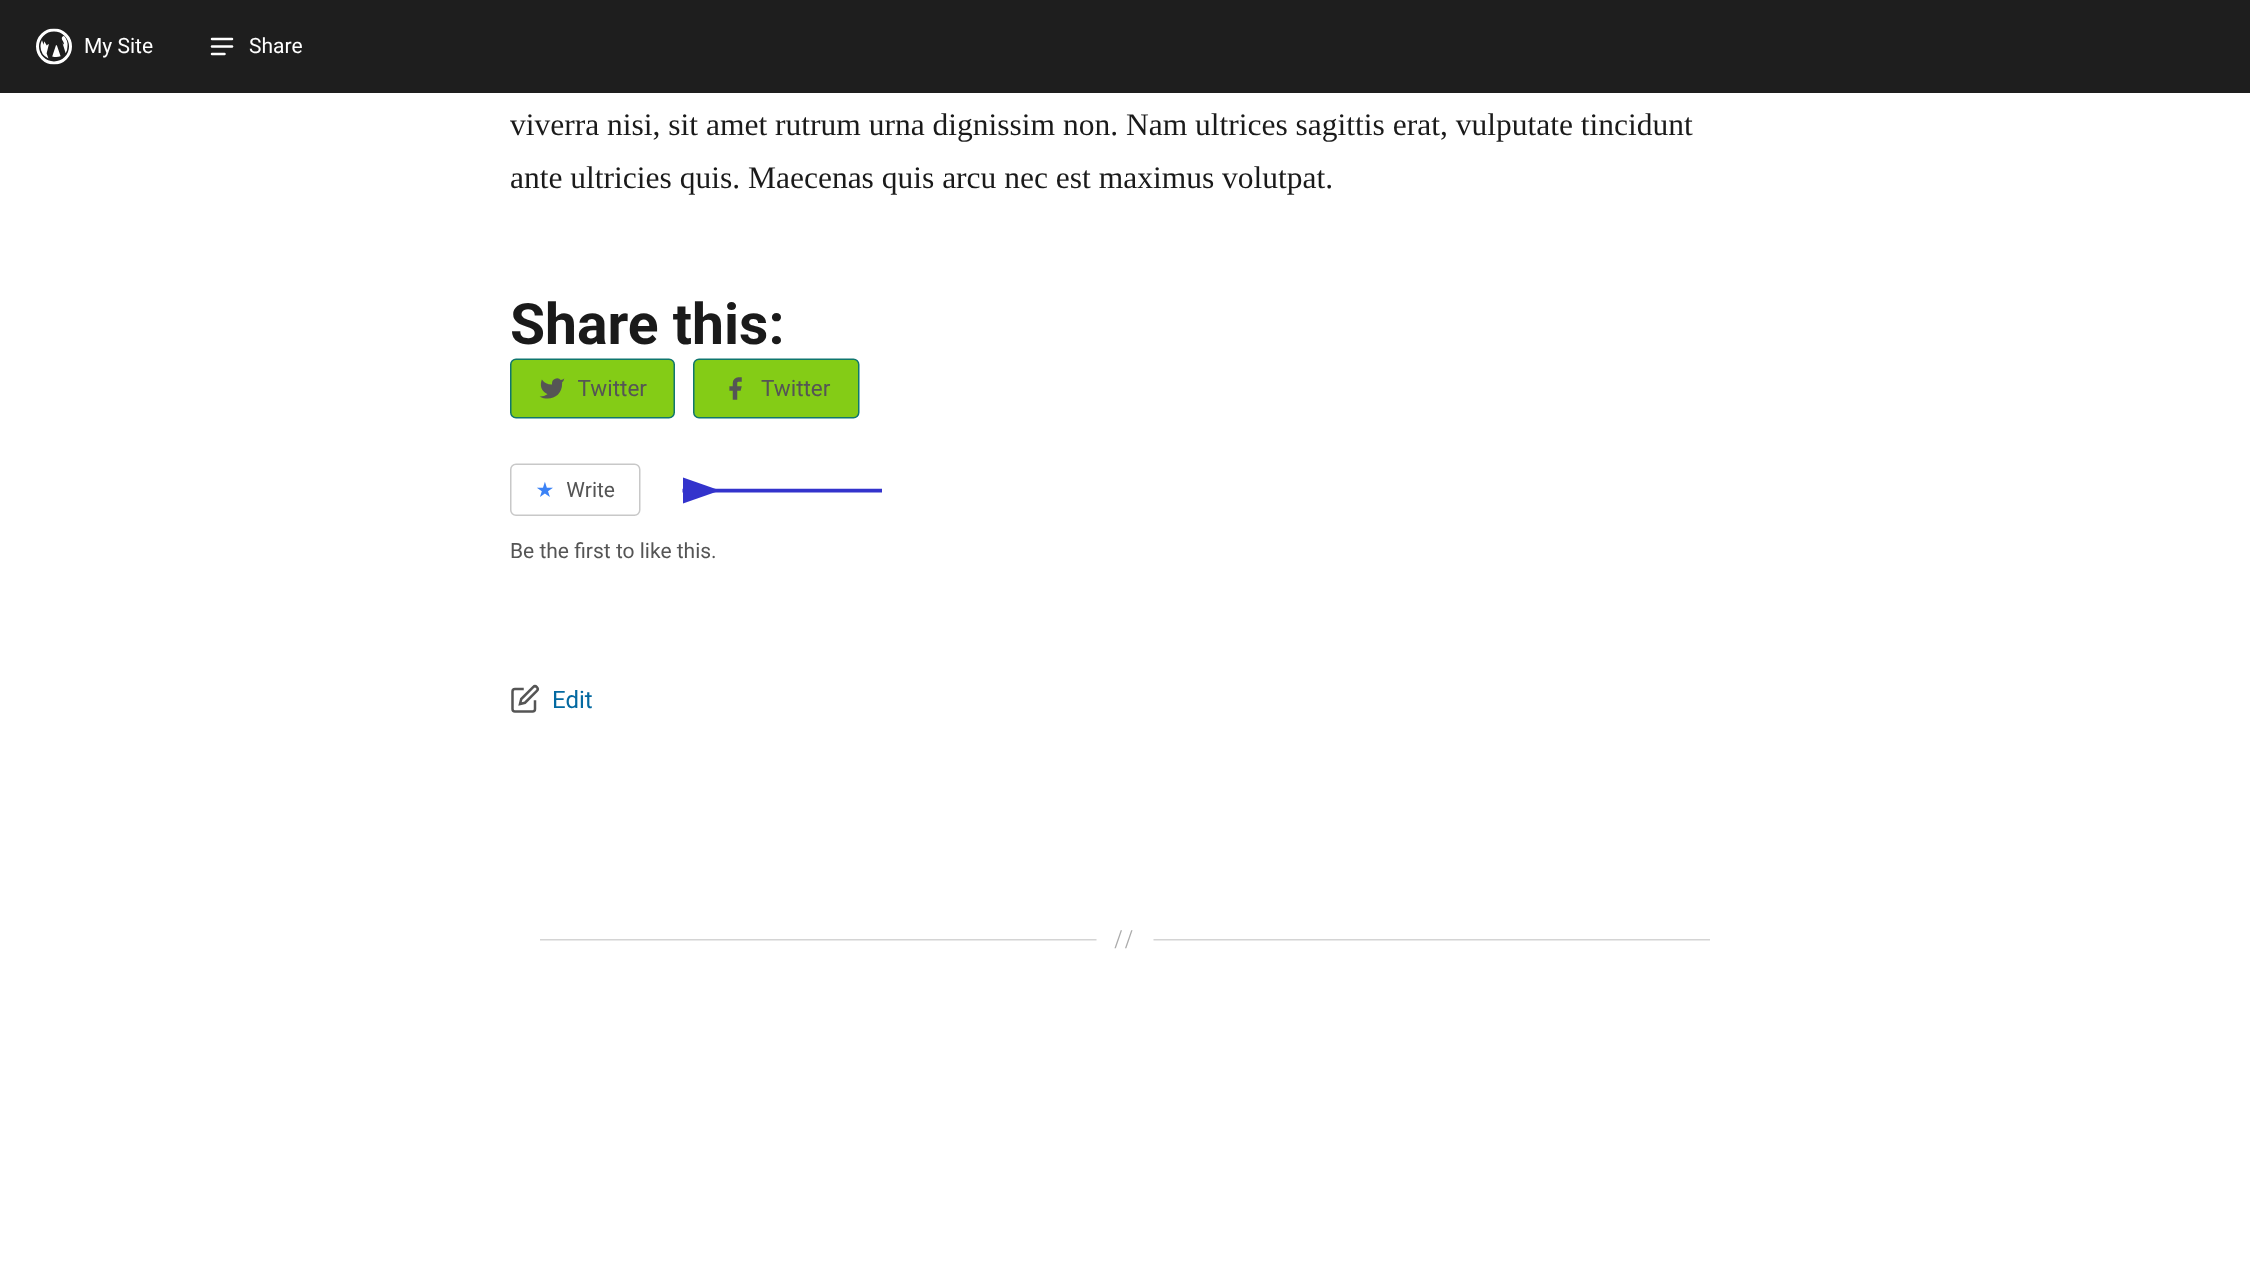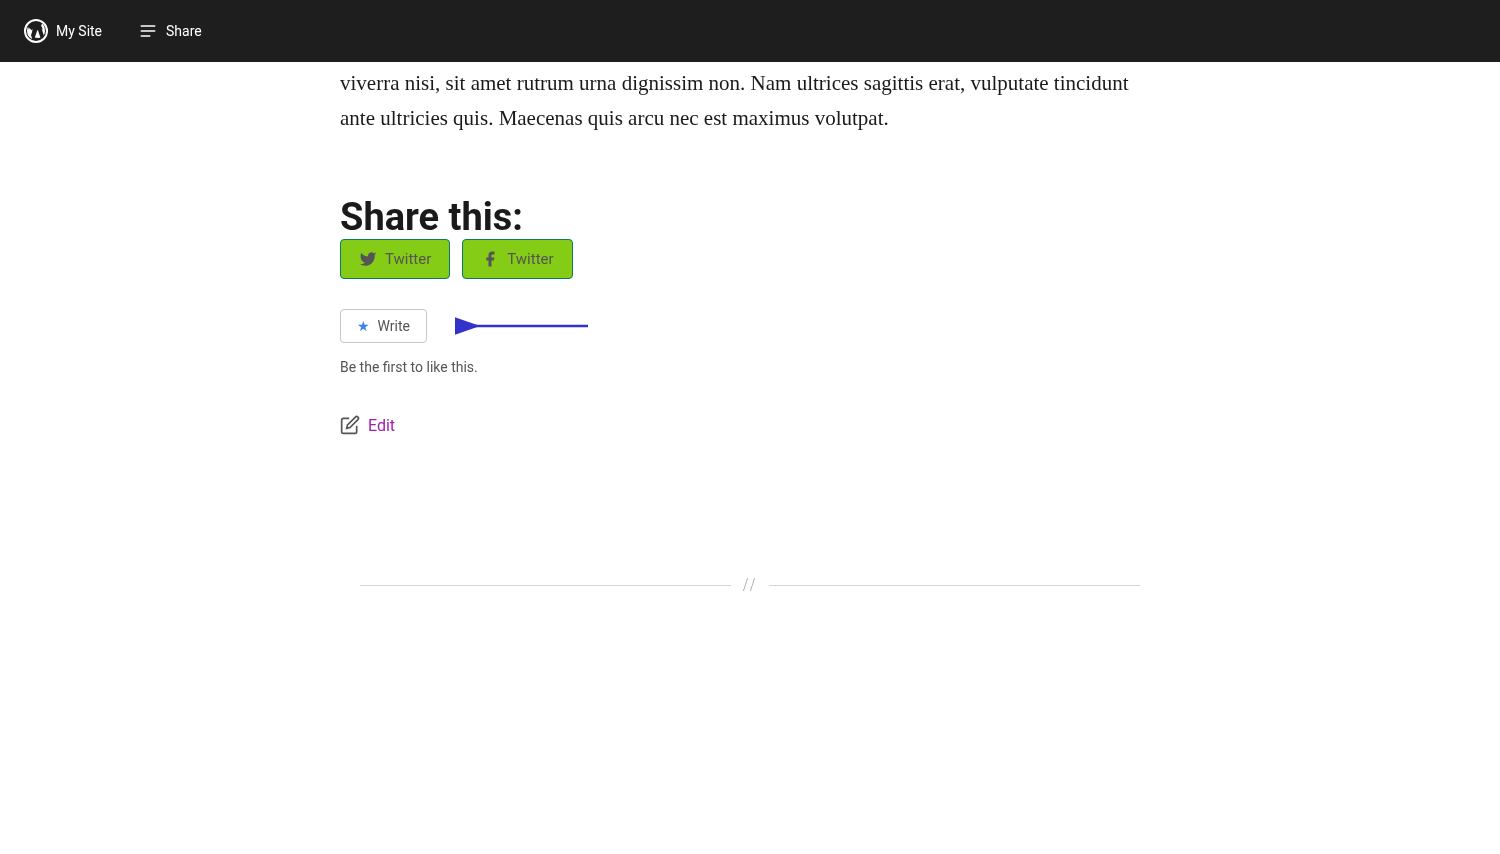--- a/index.html
+++ b/index.html
@@ -187,23 +187,24 @@
       gap: 10px;
       margin-bottom: 60px;
     }
 
     .edit-link {
       display: flex;
       align-items: center;
       gap: 8px;
       font-family: -apple-system, BlinkMacSystemFont, 'Segoe UI', Roboto, sans-serif;
       font-size: 16px;
-      color: #a21caf;
+      color: #0369a1;
       cursor: pointer;
       text-decoration: none;
+      margin-top: 40px;
     }
 
     .footer-divider {
       display: flex;
       align-items: center;
       width: 100%;
       margin-top: 40px;
       padding: 0 20px;
     }
 

